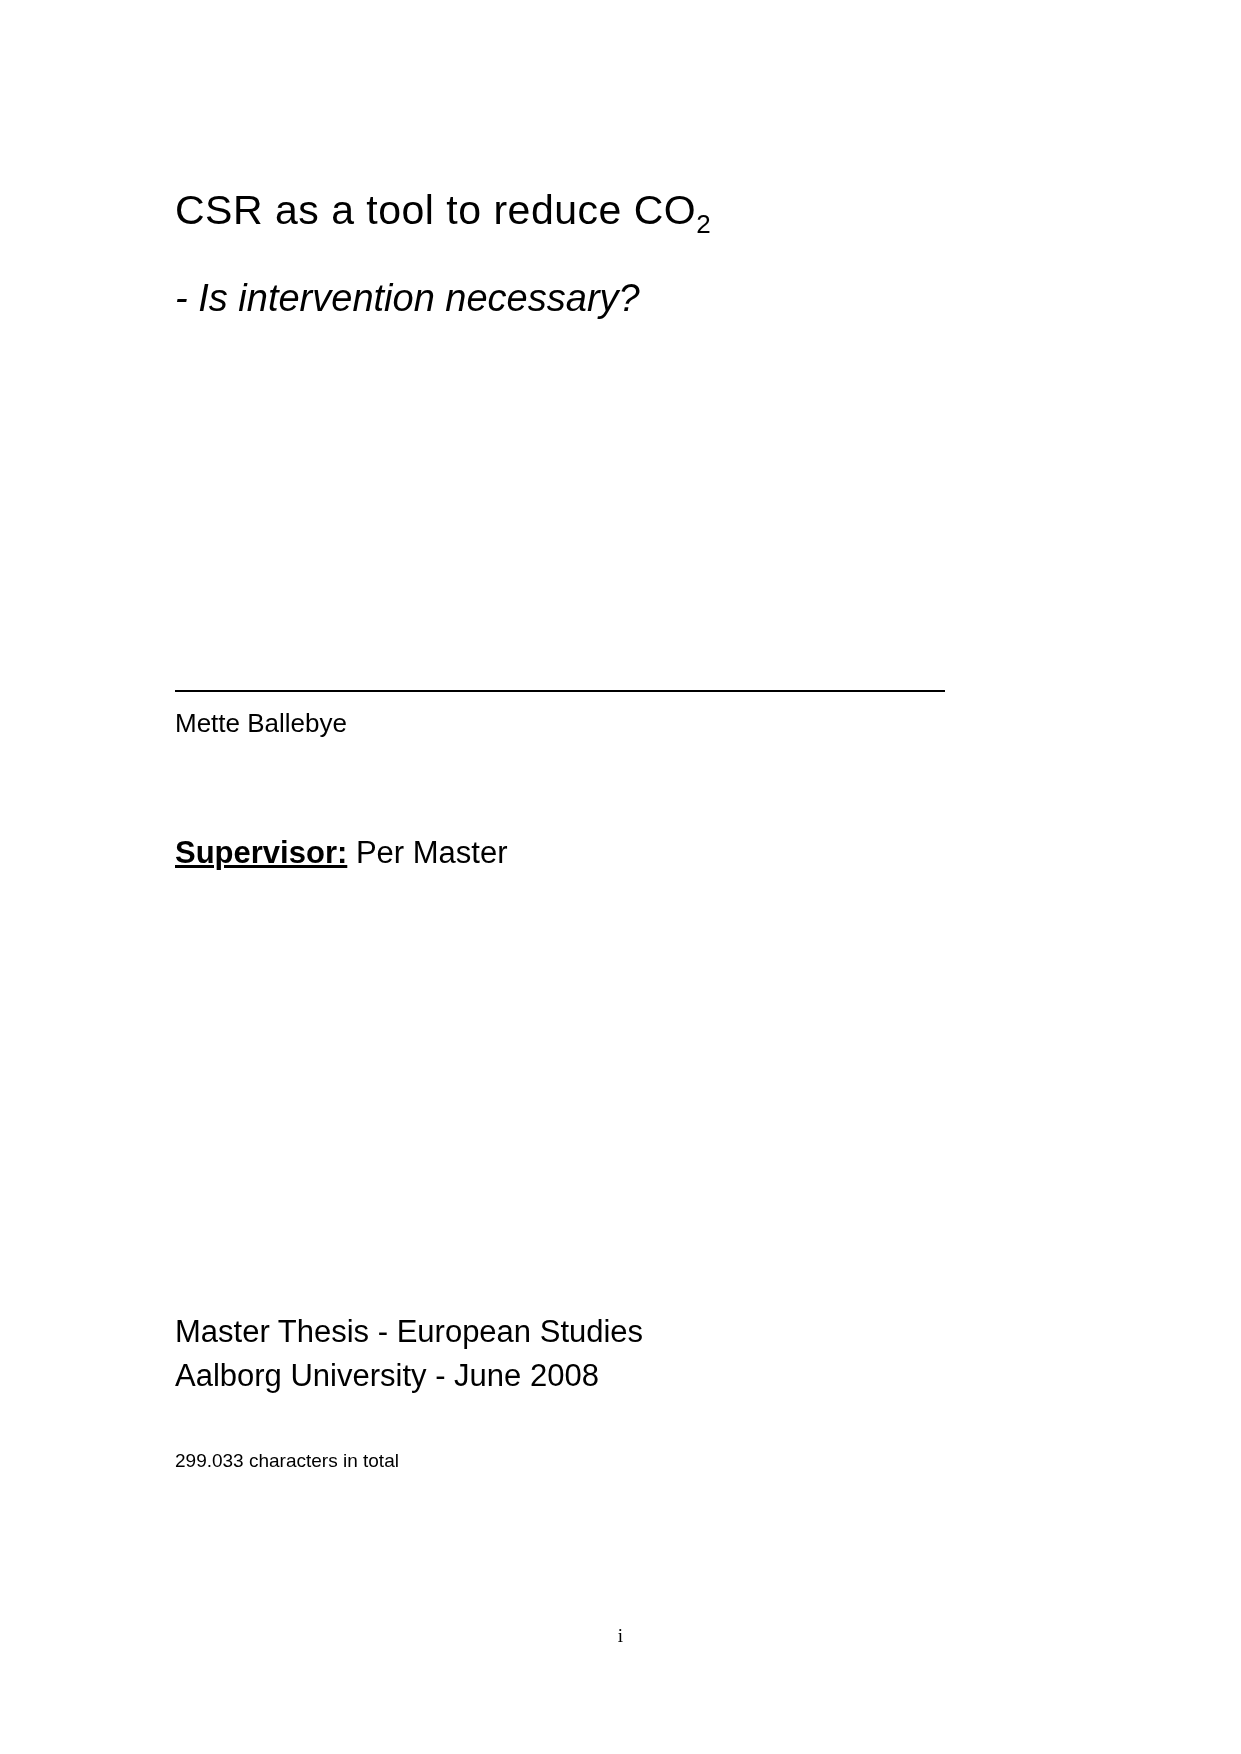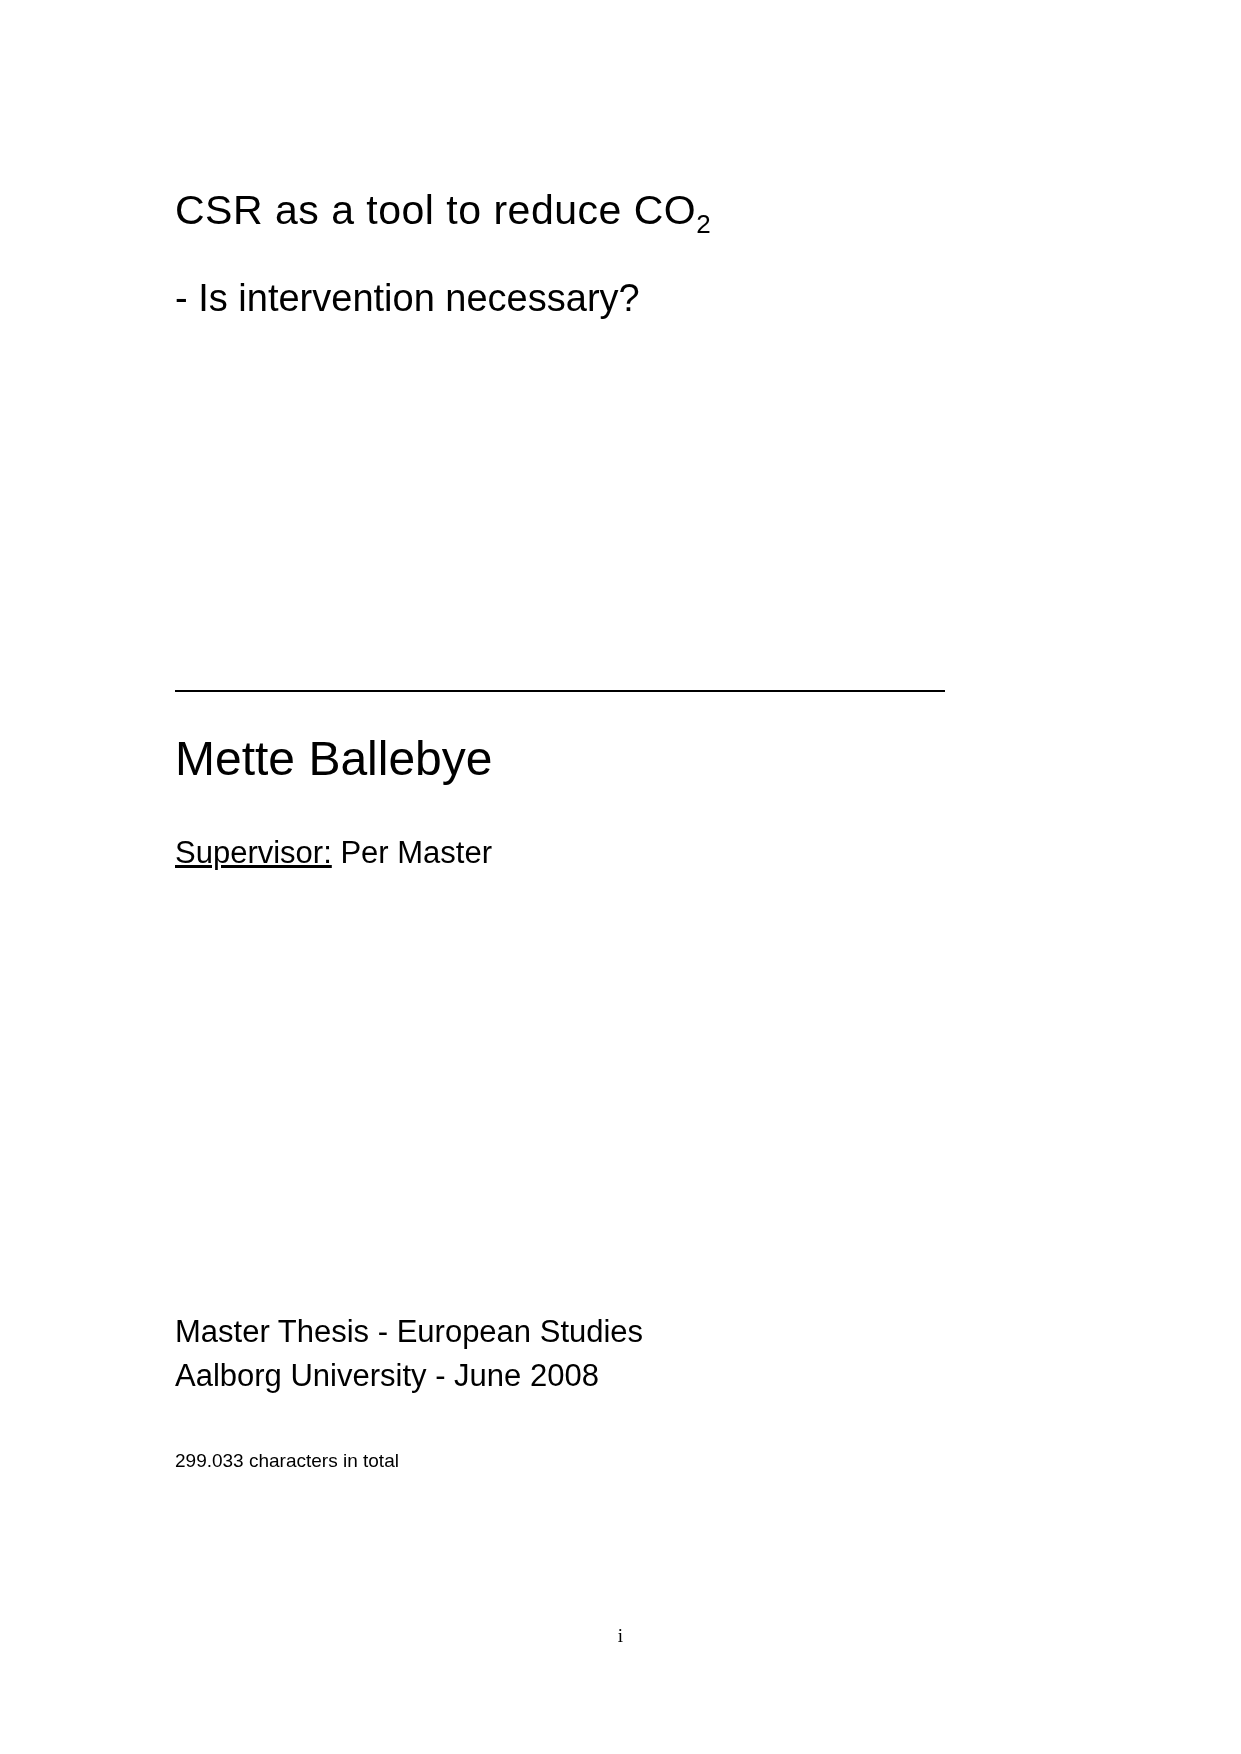--- a/index.html
+++ b/index.html
@@ -37,45 +37,46 @@
     vertical-align: sub;
     letter-spacing: 0;
   }
   .title-sub {
     position: absolute;
     left: 0;
     top: 245px;
     font-size: 38px;
     font-weight: 400;
     white-space: nowrap;
+    font-style: italic;
   }
   .rule {
     position: absolute;
     left: 0;
     top: 690px;
     width: 770px;
     border-top: 2px solid #000;
   }
   .author {
     position: absolute;
     left: 0;
     top: 708px;
-    font-size: 48px;
+    font-size: 26px;
     white-space: nowrap;
-    margin-top: 23px;
   }
   .supervisor {
     position: absolute;
     left: 0;
     top: 835px;
     font-size: 31px;
     white-space: nowrap;
   }
   .supervisor .label {
     text-decoration: underline;
+    font-weight: bold;
   }
   .footer-block {
     position: absolute;
     left: 0;
     top: 1310px;
     font-size: 31px;
     line-height: 1.42;
   }
   .footer-block div {
     white-space: nowrap;

